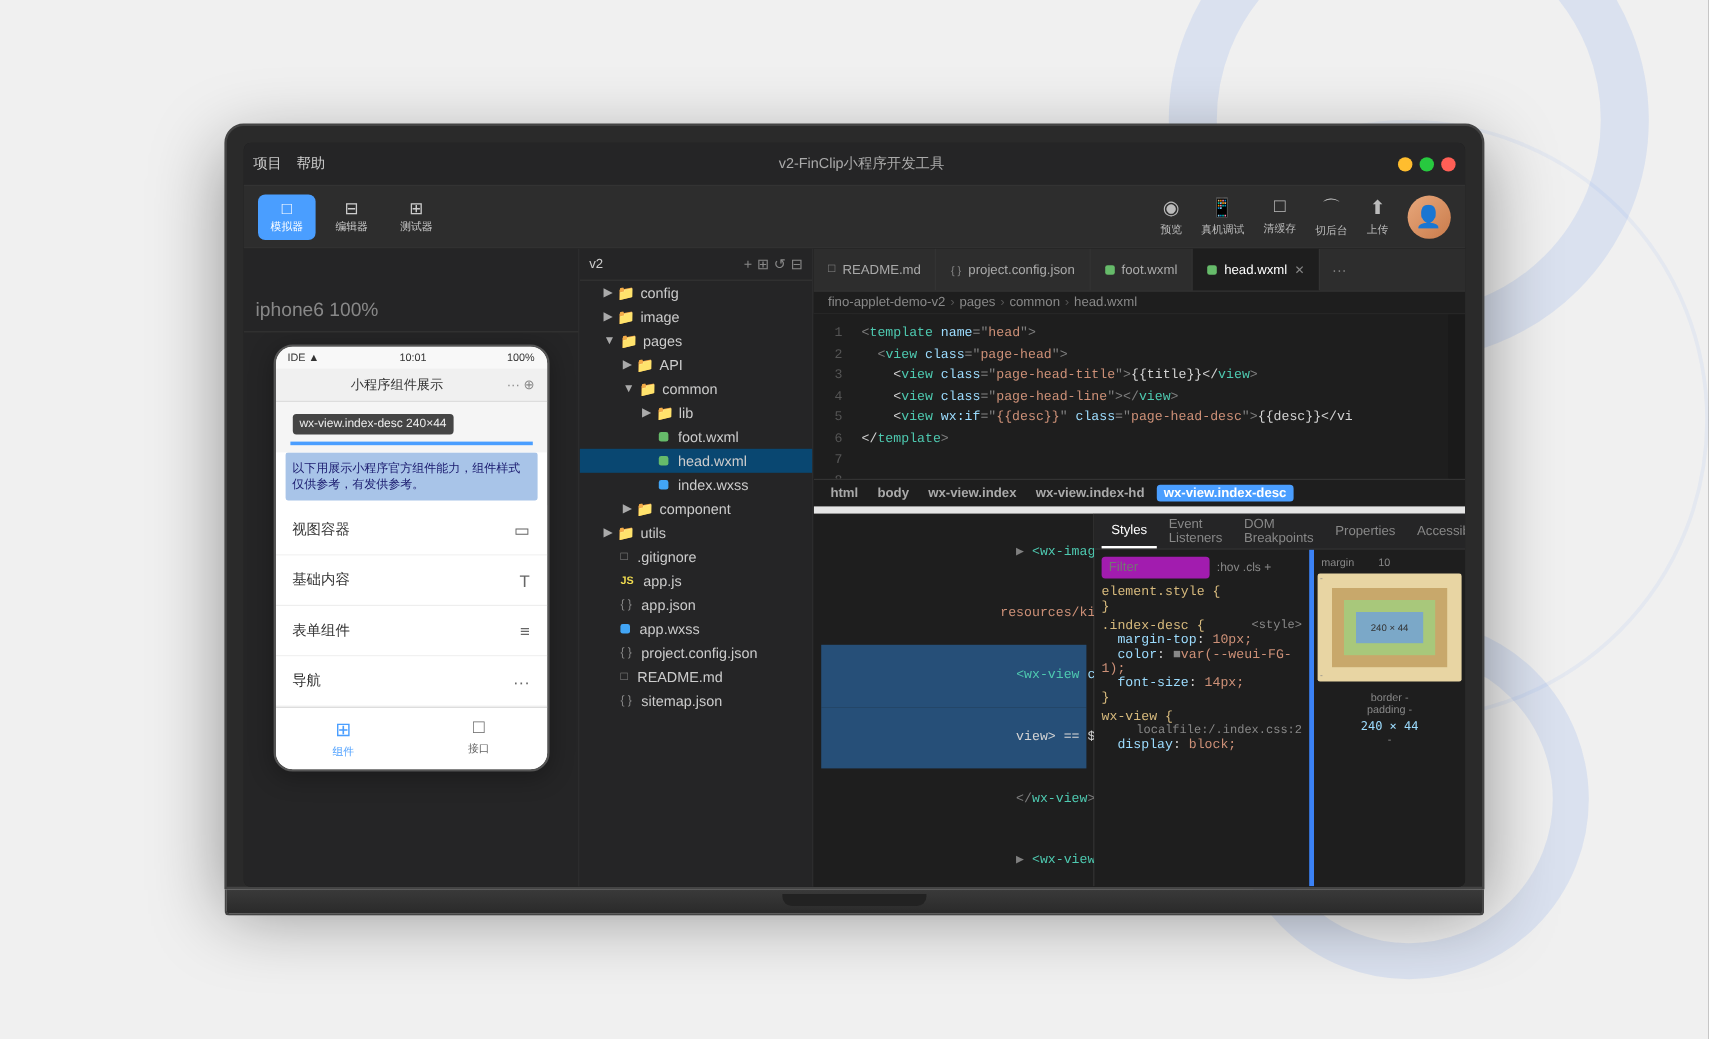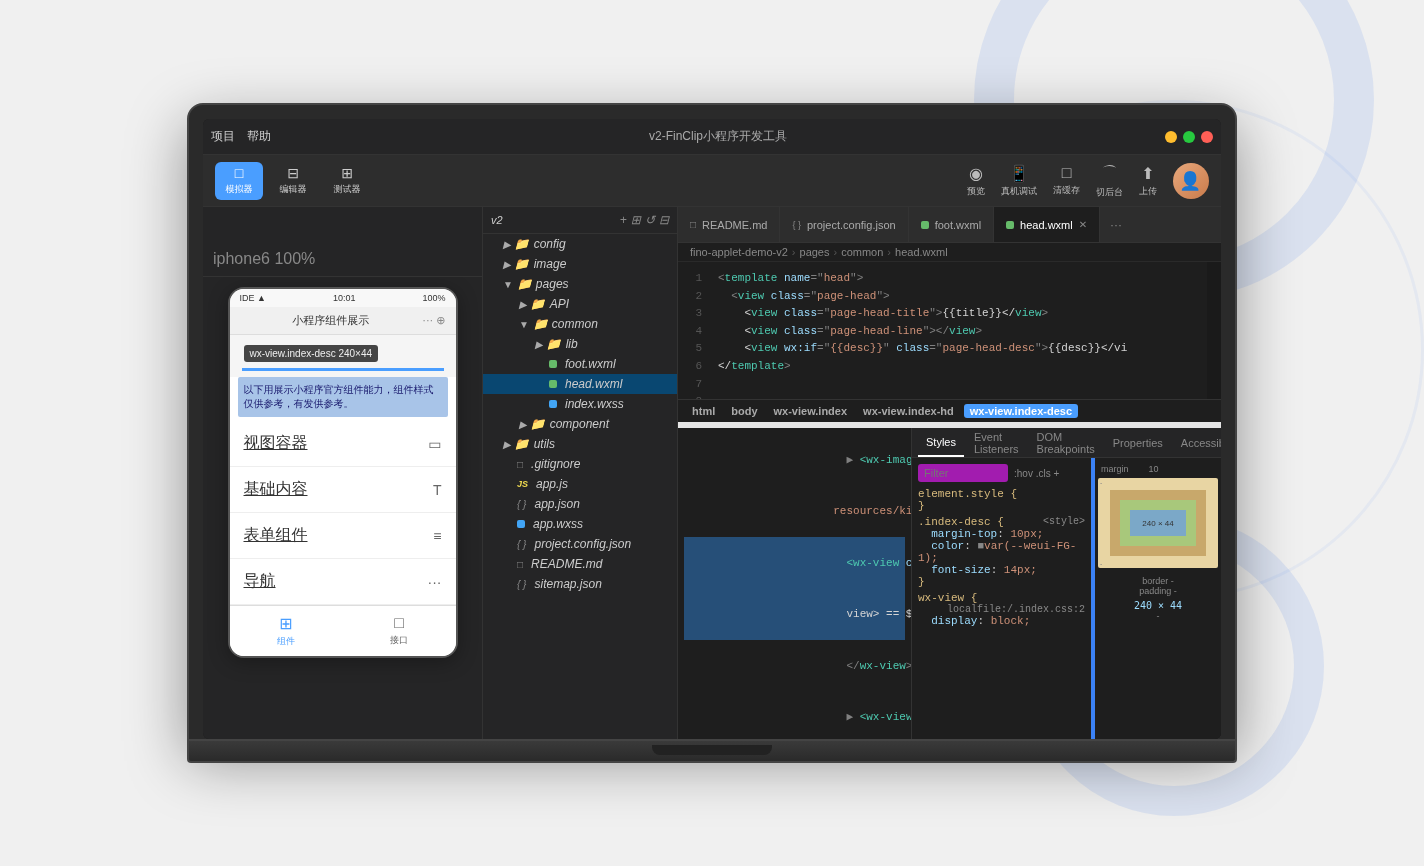--- a/index.html
+++ b/index.html
@@ -289,21 +289,21 @@
     }
 
     .phone-menu-item {
       display: flex;
       align-items: center;
       justify-content: space-between;
       padding: 12px 14px;
       border-bottom: 1px solid #eee;
       background: white;
     }
-    .phone-menu-label { font-size: 16px; color: #333; text-decoration: underline; }
+    .phone-menu-label { font-size: 12px; color: #333; }
     .phone-menu-icon { font-size: 14px; color: #666; }
 
     .phone-bottom-nav {
       display: flex;
       border-top: 1px solid #ddd;
       background: white;
     }
     .phone-nav-item {
       flex: 1;
       display: flex;
@@ -319,21 +319,20 @@
 
     
     .file-tree-panel {
       width: 195px;
       background: #252526;
       border-right: 1px solid #333;
       display: flex;
       flex-direction: column;
       flex-shrink: 0;
       overflow-y: auto;
-      font-style: italic;
     }
 
     .file-tree-header {
       display: flex;
       align-items: center;
       padding: 6px 8px;
       font-size: 11px;
       color: #ccc;
       border-bottom: 1px solid #333;
       gap: 4px;

